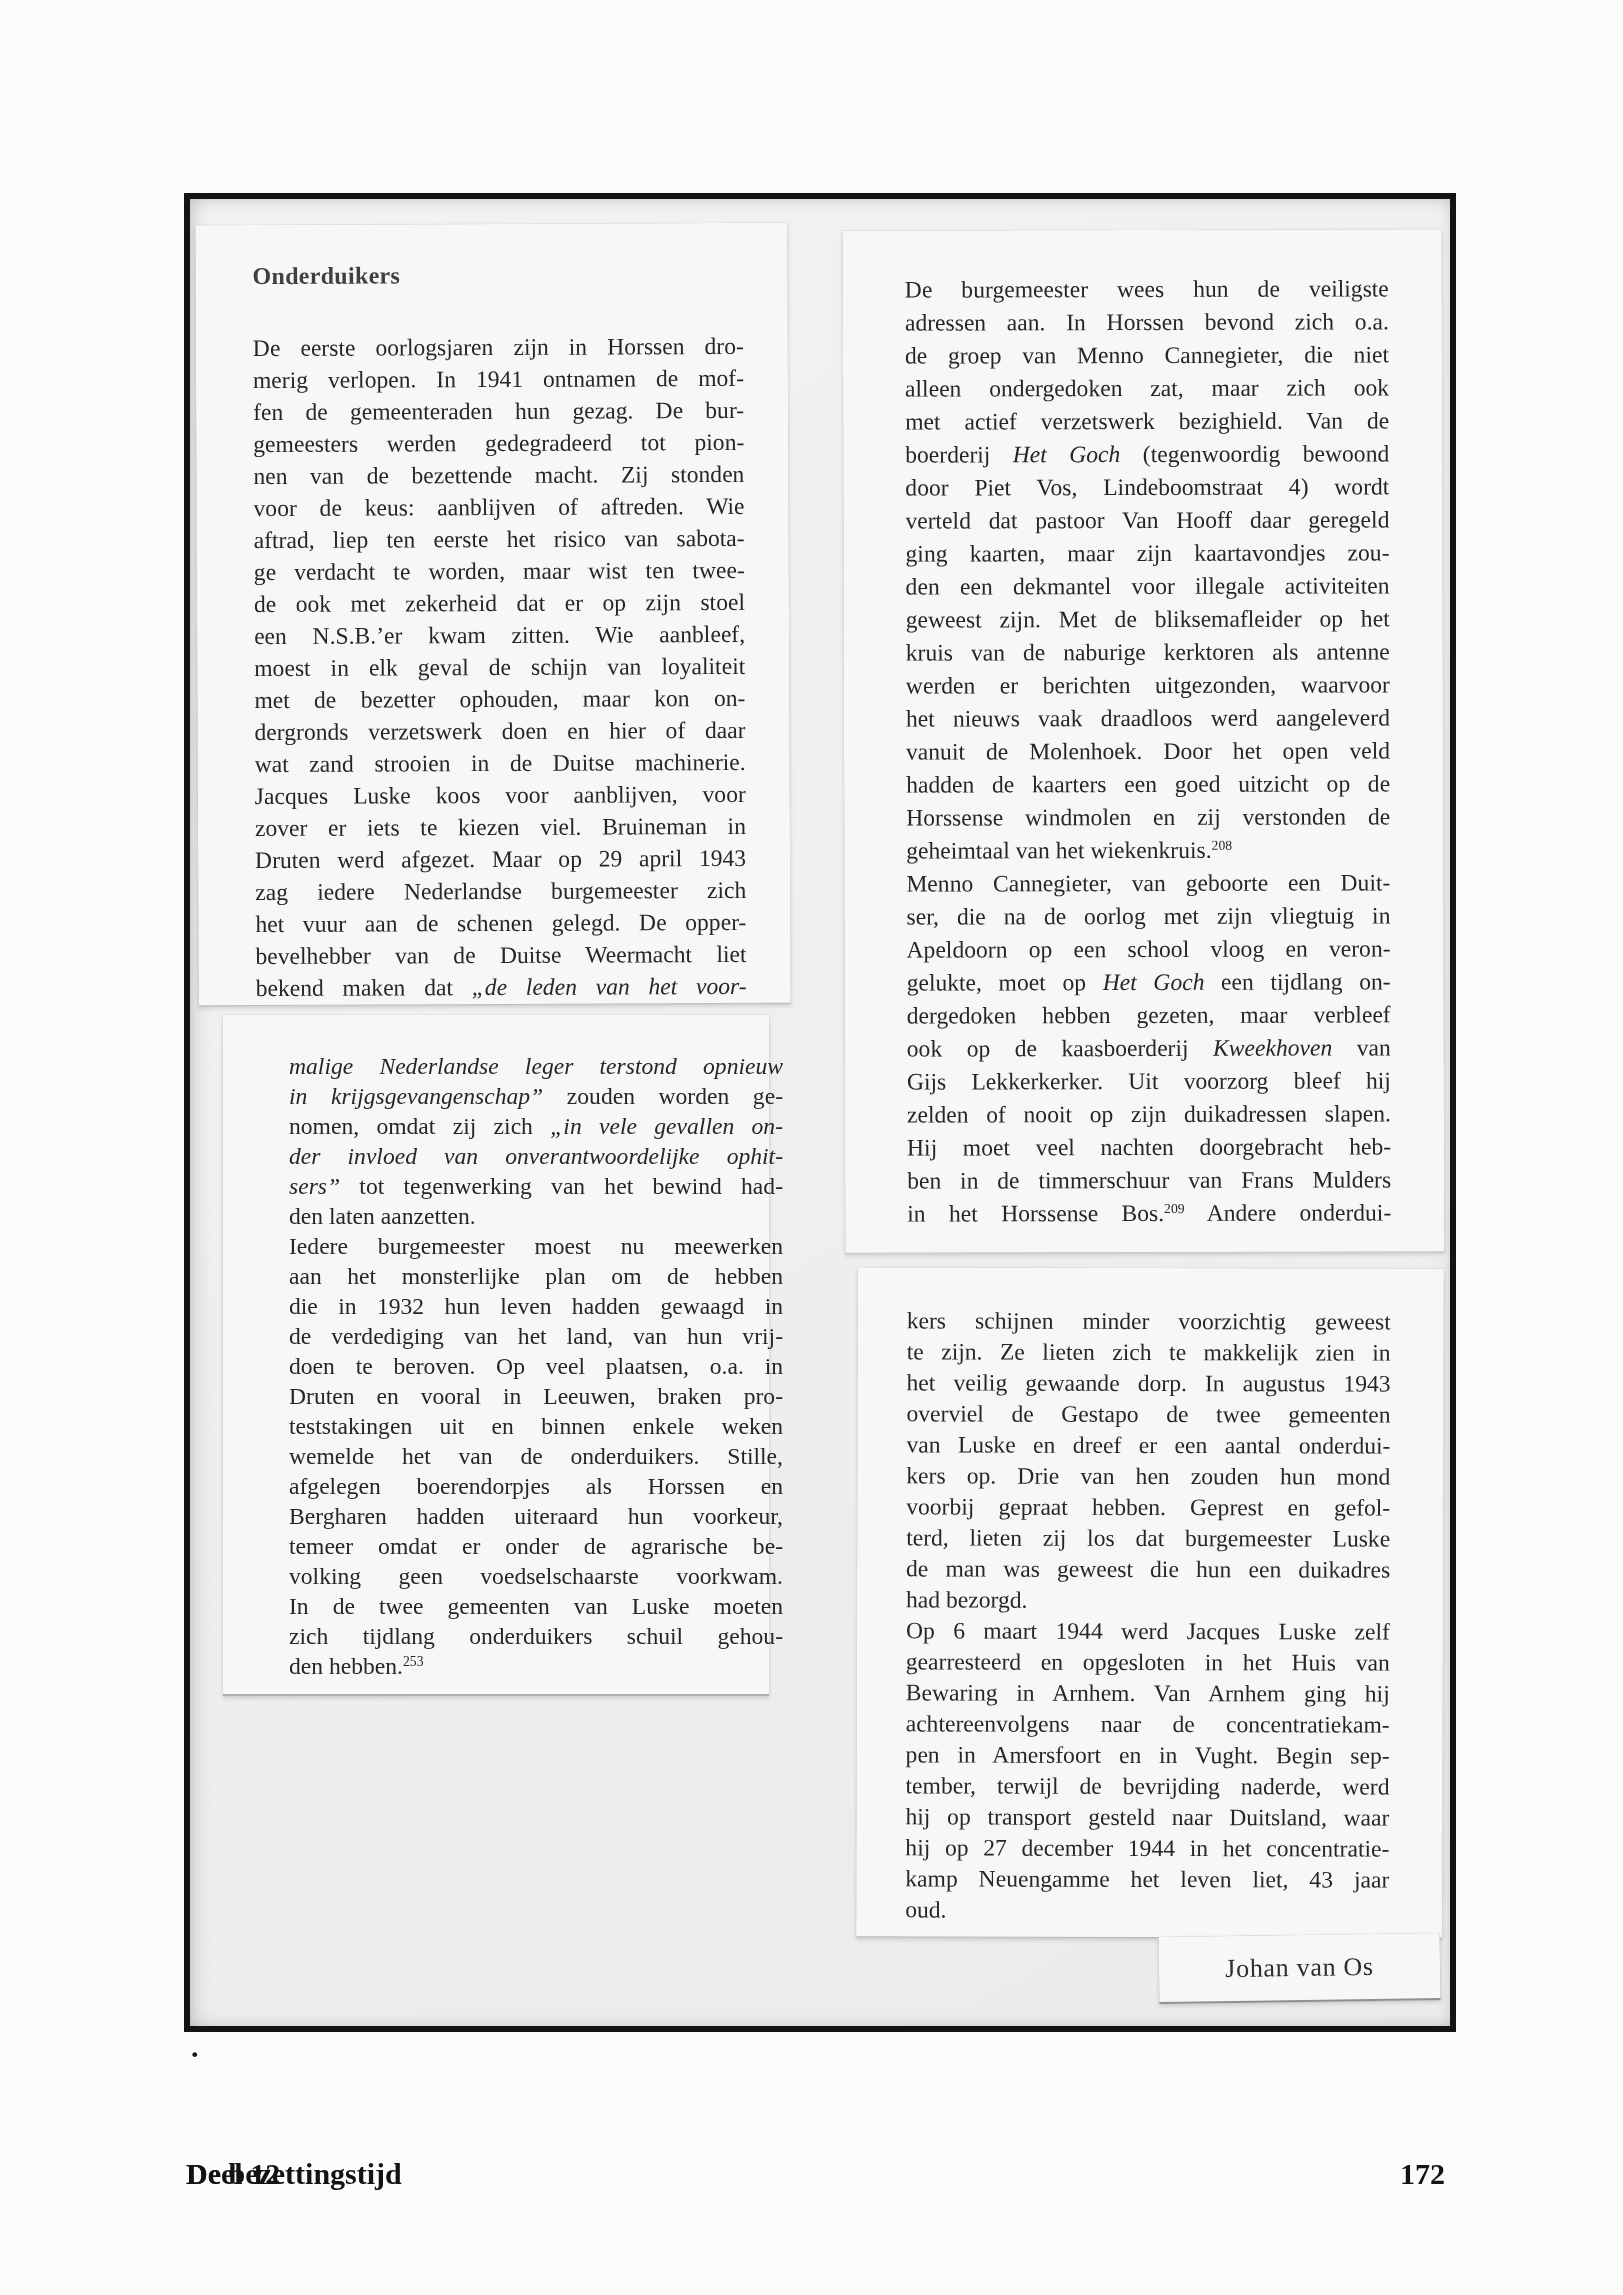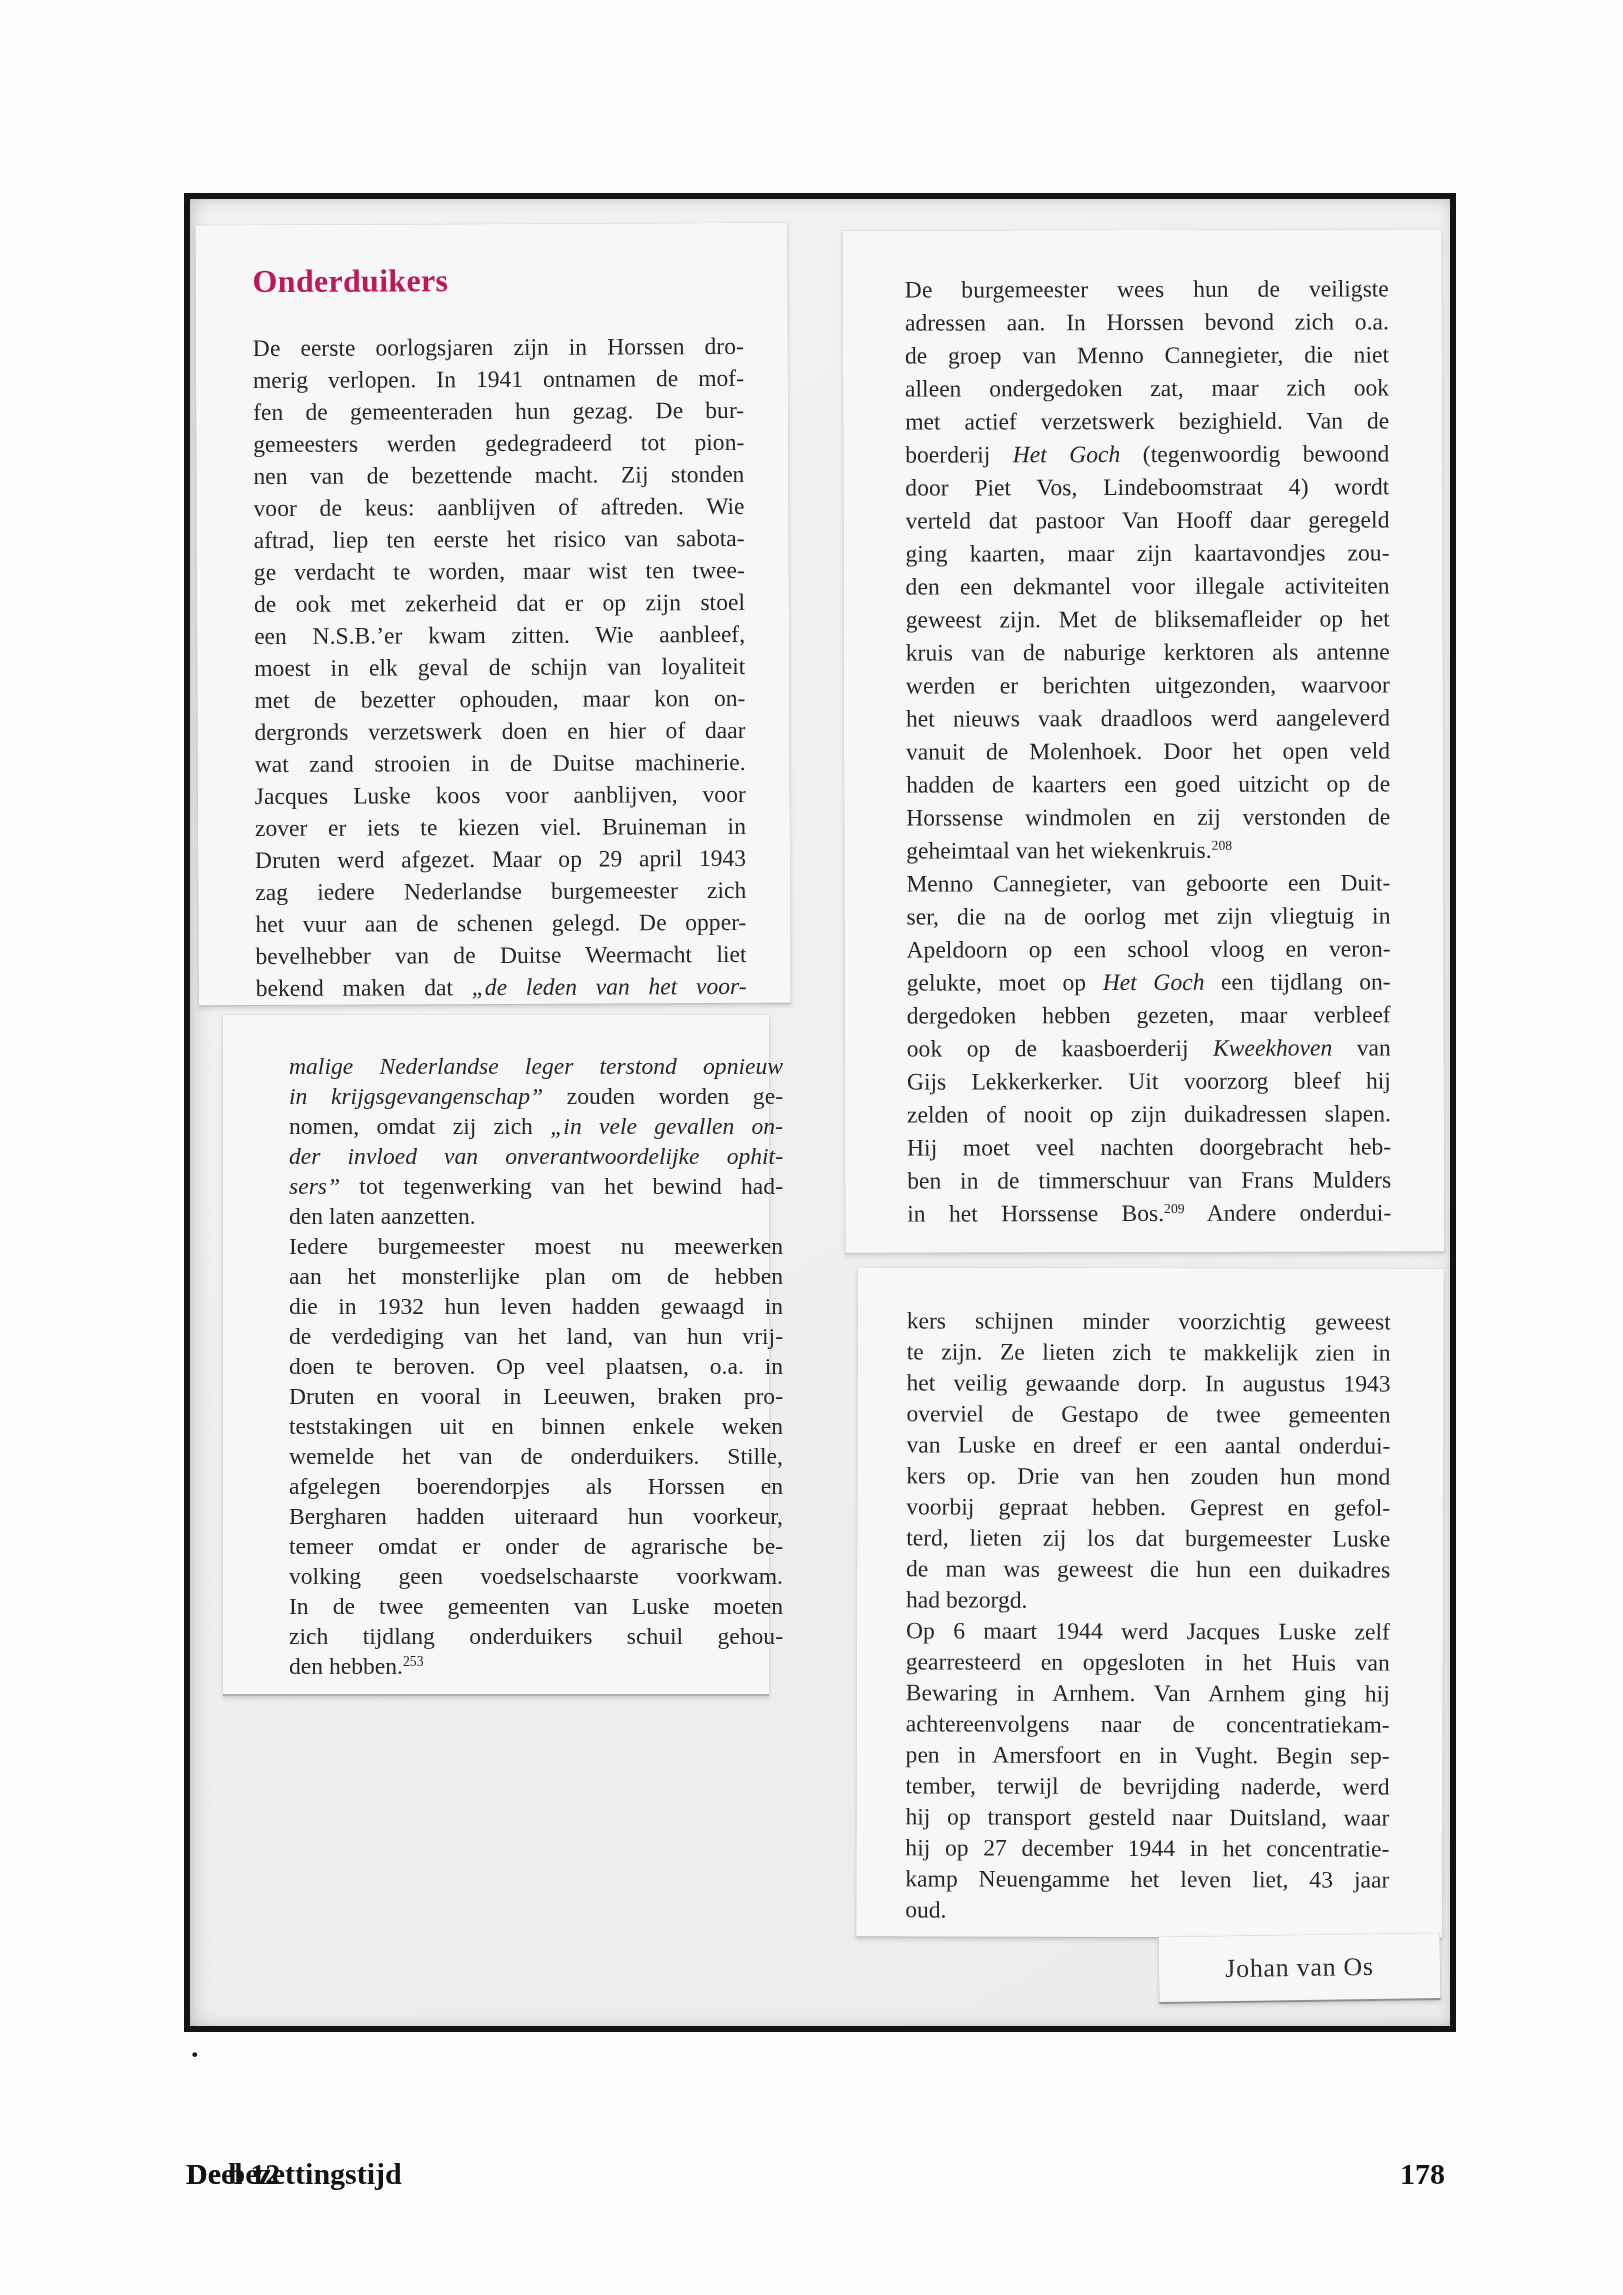--- a/index.html
+++ b/index.html
@@ -25,21 +25,21 @@
     box-shadow:0 2px 4.6px rgba(0,0,0,.15), 0 0 0.7px rgba(0,0,0,.25);
   }
   .clip1{left:7.2px;top:25px;width:592px;height:780px;border-bottom:1.3px solid #bdbdbb;transform:rotate(-0.25deg);}
   .clip2{left:33px;top:816px;width:546px;height:679px;border-bottom:2px solid #aeaeac;}
   .clip3{left:654px;top:31px;width:599px;height:1022px;border-bottom:1.3px solid #c6c6c4;transform:rotate(-0.15deg);}
   .clip4{left:667px;top:1069px;width:586px;height:669px;border-bottom:1.3px solid #b8b8b6;transform:rotate(0.15deg);}
   .slip{left:969px;top:1736px;width:281px;height:65px;border-bottom:2px solid #8f8f8d;
         transform:rotate(-0.8deg);display:flex;align-items:center;justify-content:center;}
   .title{
     position:absolute;left:57px;top:38px;
-    font-size:32px;font-weight:bold;color:#be185d;letter-spacing:0.3px;
+    font-size:24px;font-weight:bold;color:#404040;letter-spacing:0.3px;
   }
   .textblock{position:absolute;}
   .tb1{left:57px;top:107px;width:491px;font-size:23.6px;}
   .tb2{left:46px;top:36px;width:494px;font-size:23.6px;margin-left:20px;}
   .tb3{left:62px;top:43px;width:484px;font-size:23.6px;}
   .tb4{left:49px;top:38px;width:484px;font-size:23.6px;}
   .tb1 .line{height:32px;line-height:32px;}
   .tb2 .line{height:30px;line-height:30px;}
   .tb3 .line{height:33px;line-height:33px;}
   .tb4 .line{height:31px;line-height:31px;}
@@ -187,15 +187,15 @@
     <div class="sig">Johan van Os</div>
   </div>
 
 </div>
 
 <div class="stray-dot">.</div>
 
 <div class="footer">
   <span class="center">De bezettingstijd</span>
   <span>Deel 12</span>
-  <span>178</span>
+  <span>172</span>
 </div>
 
 
 </body></html>

